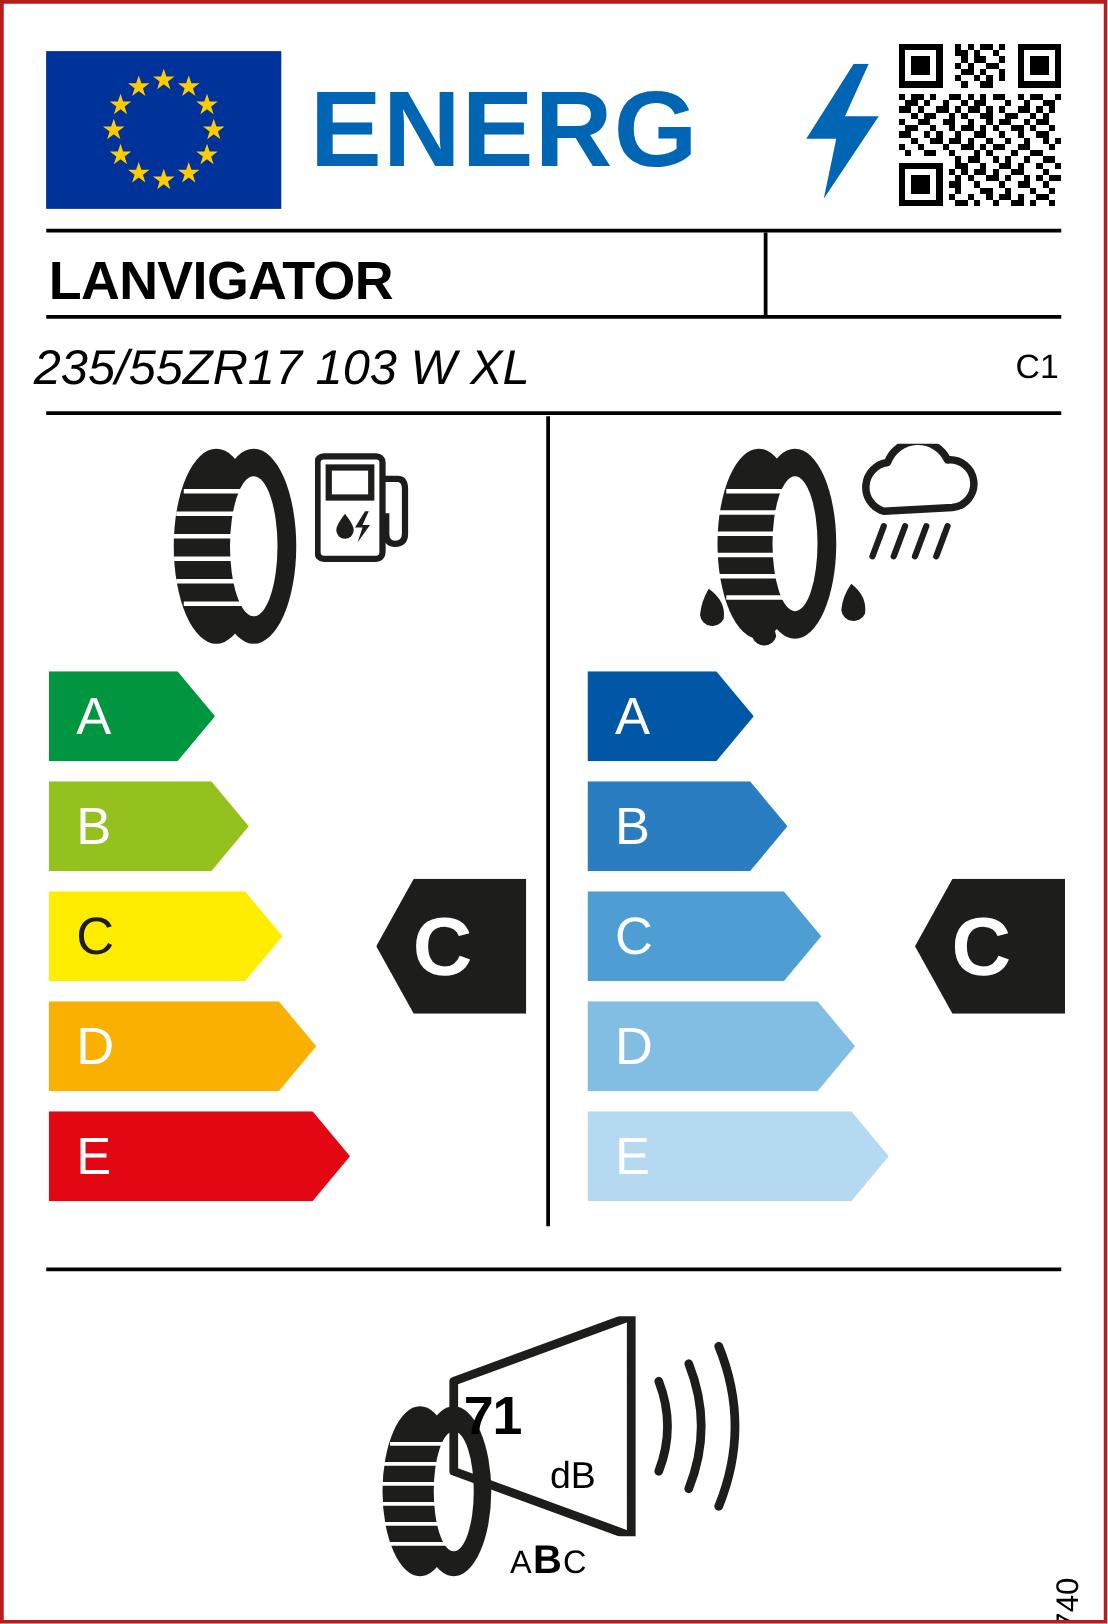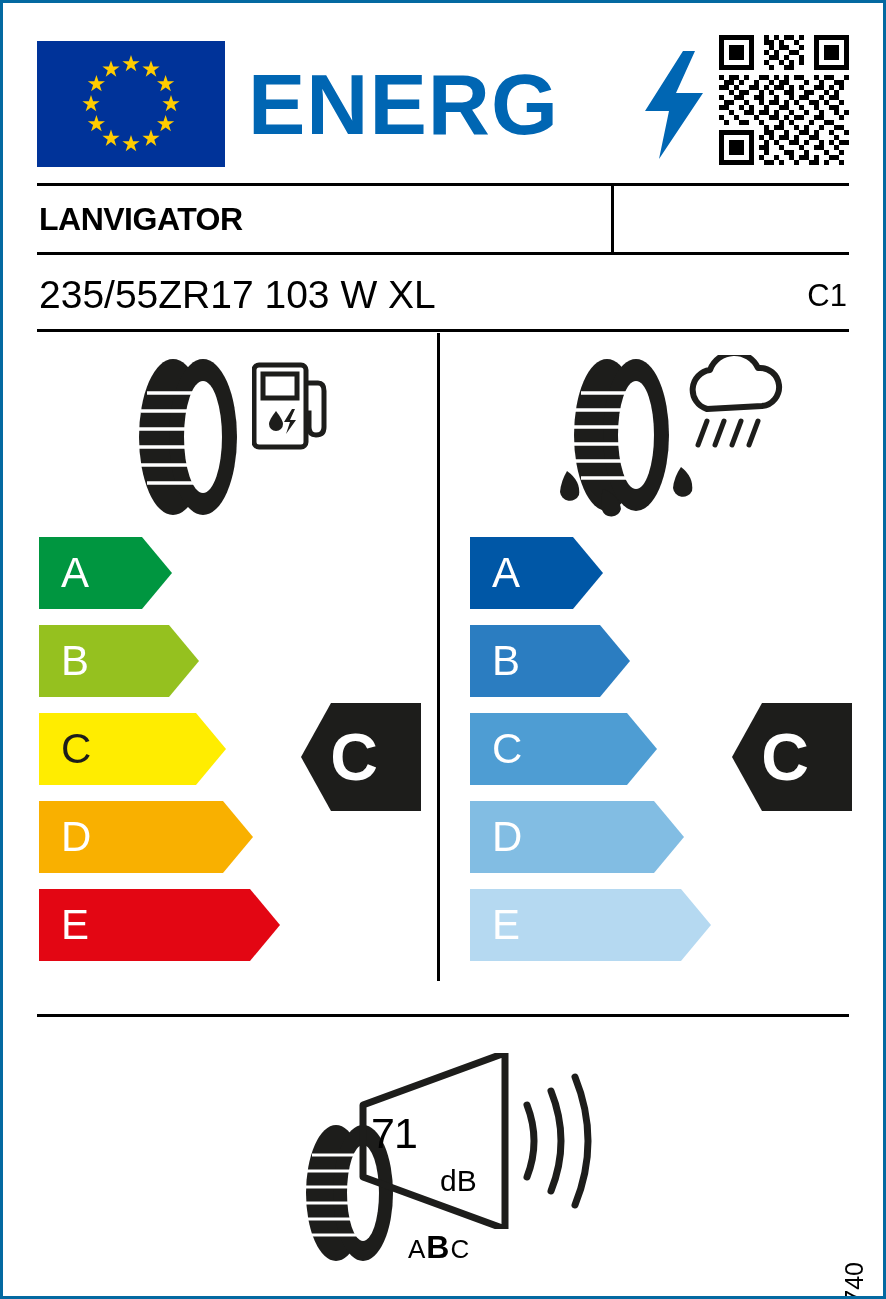--- a/index.html
+++ b/index.html
@@ -9,21 +9,21 @@
   }
   body {
     font-family: "Liberation Sans", sans-serif;
     color: #000000;
   }
   #label {
     position: relative;
     width: 886px;
     height: 1299px;
     box-sizing: border-box;
-    border: 3px solid #0369a1;
+    border: 3px solid #b91c1c;
     background: #fff;
     overflow: hidden;
   }
 
   
   .header {
     position: absolute;
     left: 0; right: 0; top: 0;
     height: 180px;
   }
@@ -69,42 +69,43 @@
   }
   .vrule {
     position: absolute;
     background: #000;
     width: 3px;
   }
   .brand {
     position: absolute;
     left: 36px;
     top: 198px;
-    font-size: 32px;
+    font-size: 43px;
     font-weight: bold;
     letter-spacing: -0.5px;
   }
   .code {
     position: absolute;
     right: 36px;
     top: 201px;
     font-size: 31px;
     text-align: right;
   }
   .size {
     position: absolute;
-    left: 36px;
+    left: 24px;
     top: 270px;
     font-size: 39px;
+    font-style: italic;
   }
   .class {
     position: absolute;
     right: 36px;
     top: 275px;
-    font-size: 31px;
+    font-size: 27px;
     text-align: center;
   }
 
   
   .pictogram {
     position: absolute;
   }
 
   
   .grade {
@@ -141,21 +142,21 @@
     color: #fff;
     line-height: 1;
   }
 
   
   .noise-db {
     position: absolute;
     left: 368px;
     top: 1106px;
     font-size: 43px;
-    font-weight: normal;
+    font-weight: bold;
     letter-spacing: -1px;
   }
   .noise-unit {
     position: absolute;
     left: 437px;
     top: 1113px;
     font-size: 30px;
     margin-top: 48px;
   }
   .noise-classes {

